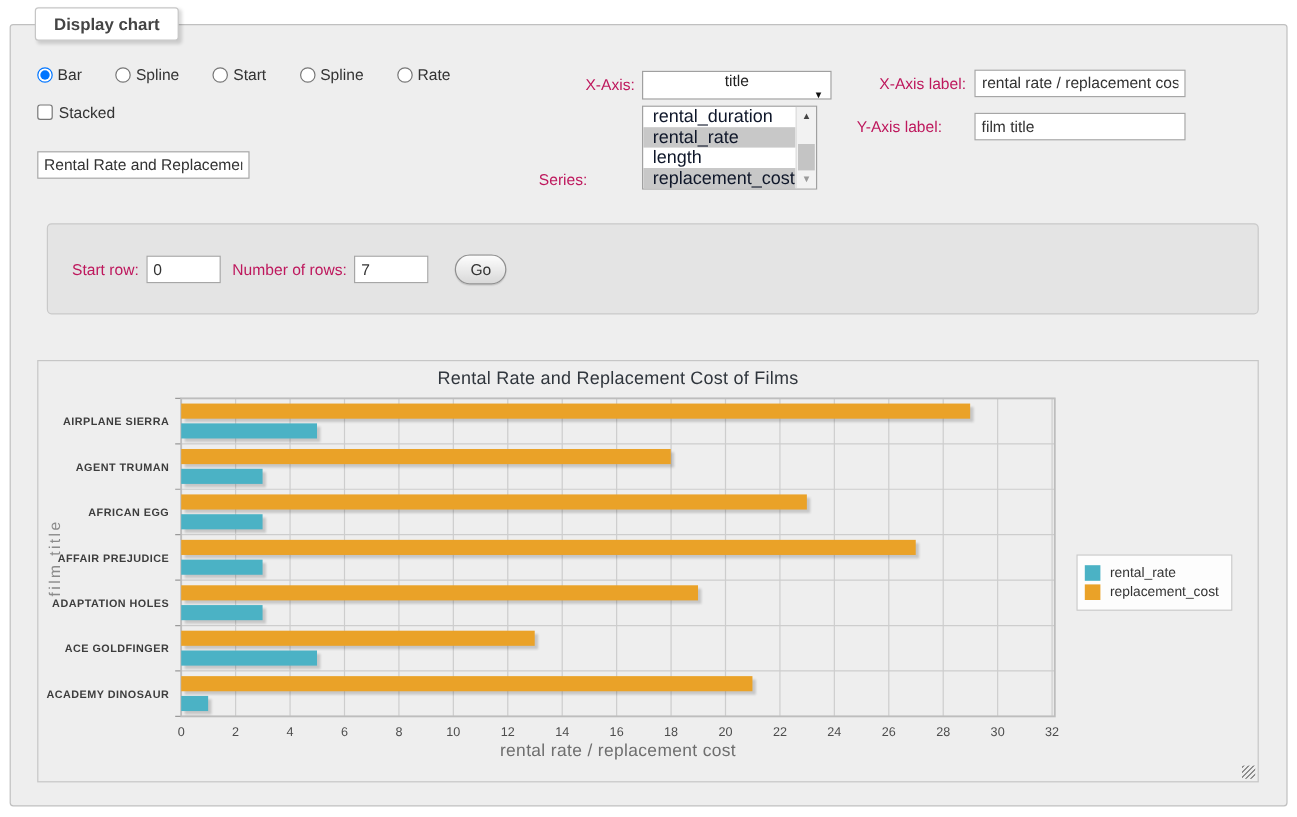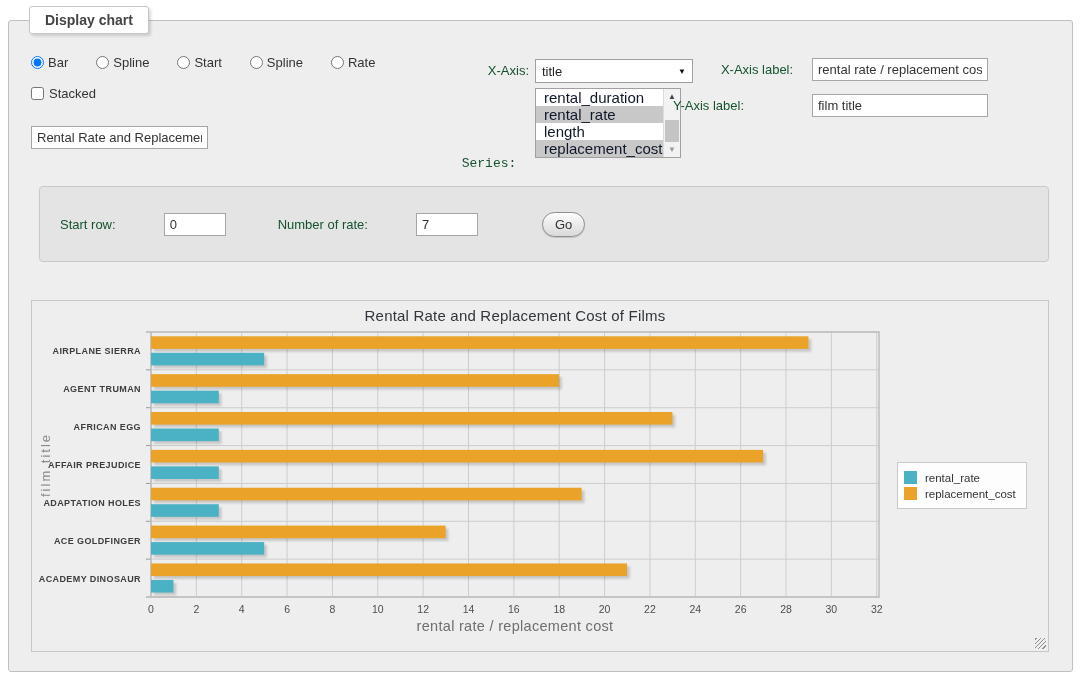--- a/index.html
+++ b/index.html
@@ -4,60 +4,60 @@
 <style>
   * { margin:0; padding:0; box-sizing:border-box; }
   html,body { width:1081px; height:681px; background:#ffffff; overflow:hidden;
               font-family:"Liberation Sans", sans-serif; }
   .fieldset { position:absolute; left:8px; top:20px; width:1065px; height:652px;
               background:#eeeeee; border:1px solid #c0c0c0; border-radius:3px; }
   .legend-tab { position:absolute; left:20px; top:-15px; background:#ffffff;
                 border:1px solid #c6c6c6; border-radius:3px; padding:5px 15px;
                 font-size:14px; font-weight:bold; color:#444;
                 box-shadow:2px 2px 3px rgba(0,0,0,0.15); }
-  .lbl { font-size:13px; color:#14532d; }
+  .lbl { font-size:13px; color:#be185d; }
   
   .radio-row { position:absolute; left:22px; top:34px; display:flex; align-items:center; gap:28px; }
   .radio-item { display:flex; align-items:center; gap:4px; font-size:13px; color:#333; }
   .radio-item input { margin:0; }
   .stacked-row { position:absolute; left:22px; top:65px; display:flex; align-items:center; gap:5px;
                  font-size:13px; color:#333; }
   input.text { border:1px solid #a6a6a6; background:#fff; font-size:13px; color:#333;
                padding:2px 5px; height:23px; font-family:"Liberation Sans",sans-serif; }
   .title-input { position:absolute; left:22px; top:105px; width:177px; }
   
   .lbl-xaxis { position:absolute; left:420px; top:42px; width:100px; text-align:right; }
   .select-box { position:absolute; left:526px; top:38px; width:158px; height:24px; background:#fff;
                 border:1px solid #a0a0a0; font-size:13px; color:#222; display:flex;
-                align-items:center; padding:0 6px; cursor:default; }
+                align-items:center; padding:0 6px; cursor:default;flex-direction:column; }
   .select-box .sel-arrow { margin-left:auto; font-size:8px; color:#111; }
   
-  .lbl-series { position:absolute; left:440px; top:135px; width:80px; text-align:center;font-family:Liberation Mono, monospace; }
+  .lbl-series { position:absolute; left:440px; top:121px; width:80px; text-align:left; }
   .listbox { position:absolute; left:526px; top:67px; width:146px; height:70px; background:#fff;
              border:1px solid #a0a0a0; overflow:hidden; }
   .listbox .options { position:absolute; left:0; top:0; right:17px; bottom:0; }
   .lb-option { height:17px; line-height:17px; font-size:15px; color:#0f172a; padding-left:8px;
                white-space:nowrap; }
   .lb-option.selected { background:#c8c8c8; }
   .lb-scroll { position:absolute; right:0; top:0; bottom:0; width:17px; background:#f2f2f2;
                border-left:1px solid #dcdcdc; }
   .lb-arrow { position:absolute; left:0; width:16px; height:15px; text-align:center; font-size:8px;
               line-height:15px; }
   .lb-arrow.up { top:0; color:#444; }
   .lb-arrow.down { bottom:0; color:#9a9a9a; }
   .lb-thumb { position:absolute; left:1px; top:31px; width:14px; height:22px; background:#c4c4c4; }
   
-  .lbl-xlabel { position:absolute; left:700px; top:41px; width:96px; text-align:center; }
+  .lbl-xlabel { position:absolute; left:700px; top:41px; width:96px; text-align:right; }
   .xlabel-input { position:absolute; left:803px; top:37px; width:176px; }
-  .lbl-ylabel { position:absolute; left:664px; top:77px; width:96px; }
+  .lbl-ylabel { position:absolute; left:680px; top:77px; width:96px; text-align:right; }
   .ylabel-input { position:absolute; left:803px; top:73px; width:176px; }
   
   .rows-panel { position:absolute; left:30px; top:165px; width:1010px; height:76px;
                 background:#e4e4e4; border:1px solid #c9c9c9; border-radius:4px;
-                display:flex; align-items:center; padding-left:20px;gap:42px; }
+                display:flex; align-items:center; padding-left:20px; }
   .rows-panel .lbl { margin-right:6px; }
   .rows-panel input.text { width:62px; margin-right:10px; }
   .go-btn { margin-left:12px; height:25px; padding:0 12px; border:1px solid #8f8f8f;
             border-radius:13px; background:linear-gradient(#fdfdfd,#d9d9d9);
             font-size:13px; color:#333; font-family:"Liberation Sans",sans-serif; cursor:pointer;
             box-shadow:0 1px 1px rgba(0,0,0,0.15);text-align:right; }
   
   .chart-box { position:absolute; left:22px; top:279px; width:1018px; height:352px;
                background:#eeeeee; border:1px solid #c6c6c6; }
   .chart-title { position:absolute; left:119px; top:6px; width:728px; text-align:center;
@@ -136,21 +136,21 @@
 
   <span class="lbl lbl-xlabel">X-Axis label:</span>
   <input class="text xlabel-input" value="rental rate / replacement cost" style="">
 
   <span class="lbl lbl-ylabel">Y-Axis label:</span>
   <input class="text ylabel-input" value="film title" style="">
 
   <div class="rows-panel">
     <span class="lbl">Start row:</span>
     <input class="text" value="0" style="">
-    <span class="lbl">Number of rate:</span>
+    <span class="lbl">Number of rows:</span>
     <input class="text" value="7" style="">
     <button class="go-btn">Go</button>
   </div>
 
   <div class="chart-box">
     <div class="chart-title">Rental Rate and Replacement Cost of Films</div>
     <div class="y-axis-title">film title</div>
     <svg id="chart-svg" width="1016" height="350">
         <defs>
           <filter id="sh" x="-20%" y="-50%" width="150%" height="250%">

